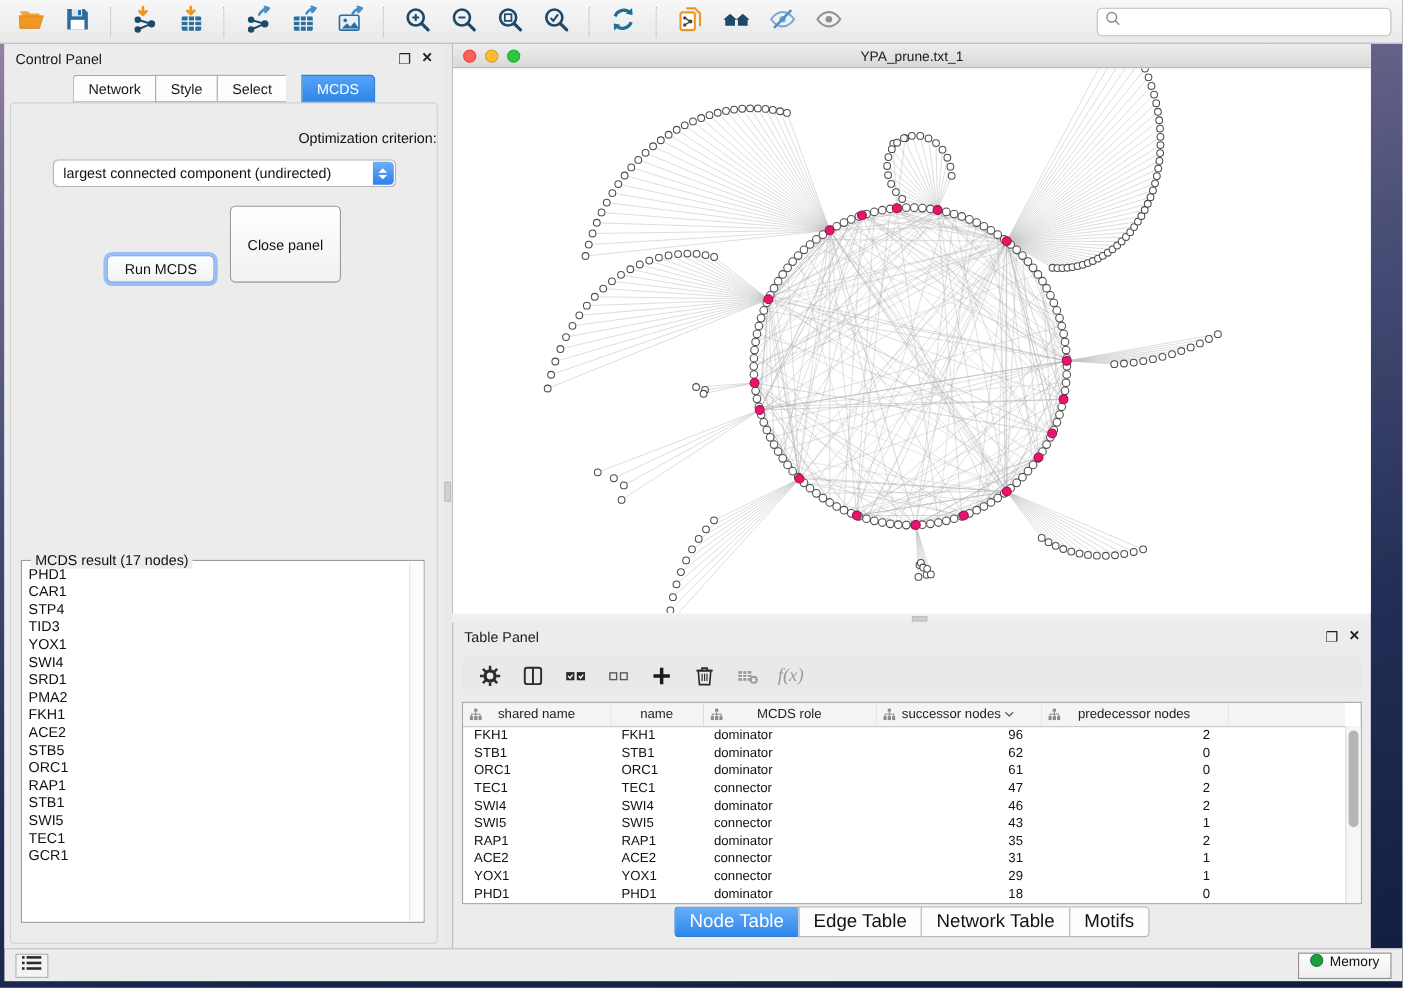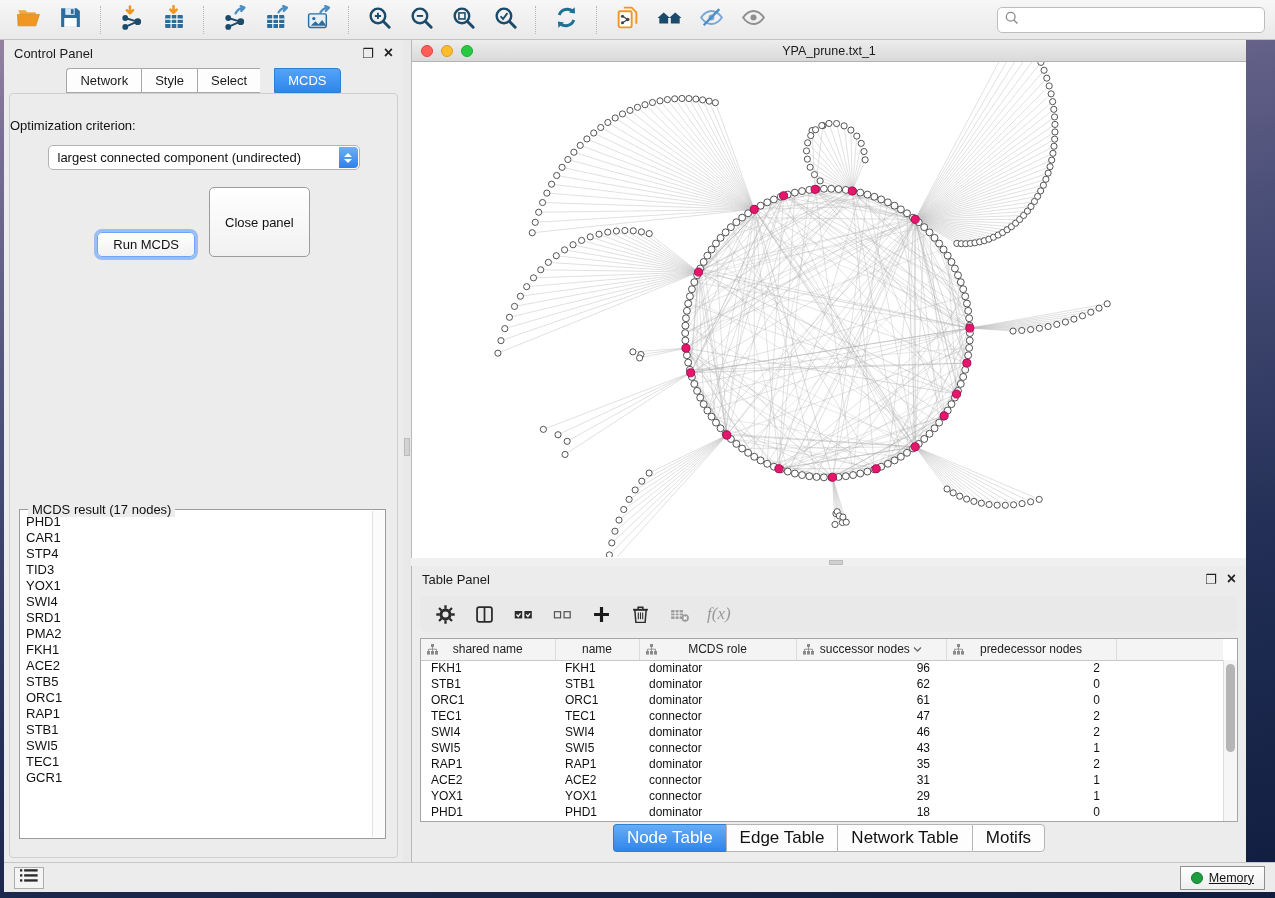--- a/index.html
+++ b/index.html
@@ -28,21 +28,21 @@
   .winbtn { font-size:13px; color:#222; line-height:1; cursor:default; }
   .winbtn.x { font-weight:700; font-size:16px; }
   .ctabs { display:flex; justify-content:center; margin-top:2px; position:relative; z-index:2; }
   .ctab { font-size:13px; padding:4px 13px; background:#fdfdfd; border:1px solid #a8a8a8; border-right:none;
     color:#1a1a1a; }
   .ctab:first-child { border-radius:4px 0 0 0;text-align:right; }
   .ctab:last-child { border-right:1px solid #a8a8a8; border-radius:0 4px 0 0;margin-left:14px; }
   .ctab.sel { background:linear-gradient(#55a3f8,#2e86ea); color:#fff; border-color:#2e7fd0; }
   .cbody { position:absolute; left:5px; right:5px; top:53px; bottom:4px;
     background:#ececec; border:1px solid #cfcfcf; border-radius:4px; }
-  .crit-label { text-align:left; font-size:13px; margin-top:24px; color:#111; }
+  .crit-label { text-align:right; font-size:13px; margin-top:24px; color:#111; }
   .select { width:312px; height:25px; margin:12px auto 0; background:#fff; border:1px solid #b3b3b3;
     border-radius:5px; display:flex; align-items:center; font-size:13px; color:#111;
     padding-left:9px; position:relative; }
   .select .stepper { position:absolute; right:1px; top:1px; bottom:1px; width:19px; border-radius:0 4px 4px 0;
     background:linear-gradient(#6db0f9,#2e7fe8); display:flex; flex-direction:column; align-items:center; justify-content:center; gap:2px; }
   .chev { width:0; height:0; border-left:4px solid transparent; border-right:4px solid transparent; }
   .chev.up { border-bottom:4px solid #fff; } .chev.dn { border-top:4px solid #fff; }
   .btnrow { display:flex; justify-content:center; gap:14px; margin-top:17px; }
   .pbtn { font-size:13px; padding:4px 15px; background:linear-gradient(#ffffff,#f1f1f1);
     border:1px solid #9c9c9c; border-radius:5px; color:#111; }
@@ -92,21 +92,21 @@
   .btab { font-size:17px; padding:3px 13px; background:#fdfdfd; border:1px solid #b5b5b5; border-right:none; color:#111; }
   .btab:first-child { border-radius:4px 0 0 4px; }
   .btab:last-child { border-right:1px solid #b5b5b5; border-radius:0 4px 4px 0; }
   .btab.sel { background:linear-gradient(#66adf8,#2e86ea); color:#fff; border-color:#2e7fd0; }
 
   
   .statusbar { position:absolute; left:4px; right:0; top:862px; height:30px; background:#ececec; border-top:1px solid #c6c6c6;
     display:flex; align-items:center; padding:0 10px; }
   .listbtn { width:30px; height:22px; border:1px solid #adadad; background:#f4f4f4; display:flex; align-items:center; justify-content:center; }
   .membtn { margin-left:auto; height:24px; border:1px solid #8f8f8f; background:linear-gradient(#fdfdfd,#efefef);
-    display:flex; align-items:center; gap:6px; padding:0 10px; font-size:12.5px; color:#111;text-decoration:underline; }
+    display:flex; align-items:flex-start; gap:6px; padding:0 10px; font-size:12.5px; color:#111; }
   .memdot { width:12px; height:12px; border-radius:50%; background:#1e9e3e; border:1px solid #157a2d; }
 </style>
 </head>
 <body>
 
 <div class="toolbar">
   <div class="tbtn">
       <span><svg viewBox="0 0 24 24">
           <path d="M2 5h7l2 2h8v2H4z" fill="#f2a93b"></path>
           <path d="M1.5 9h21l-3.5 11h-17z" fill="#ef9722" stroke="#c97d12" stroke-width=".6"></path>

